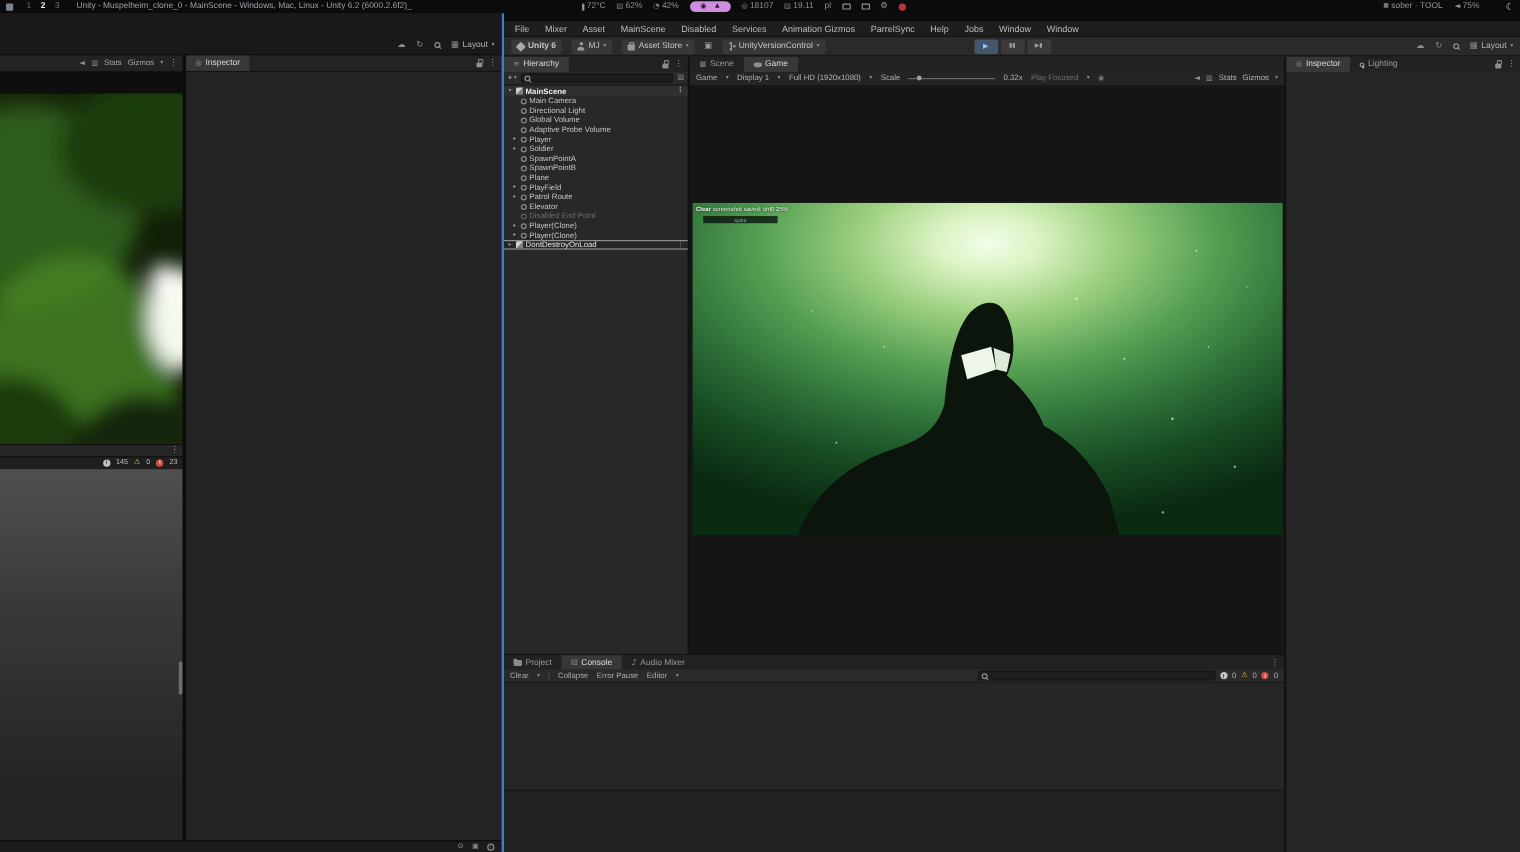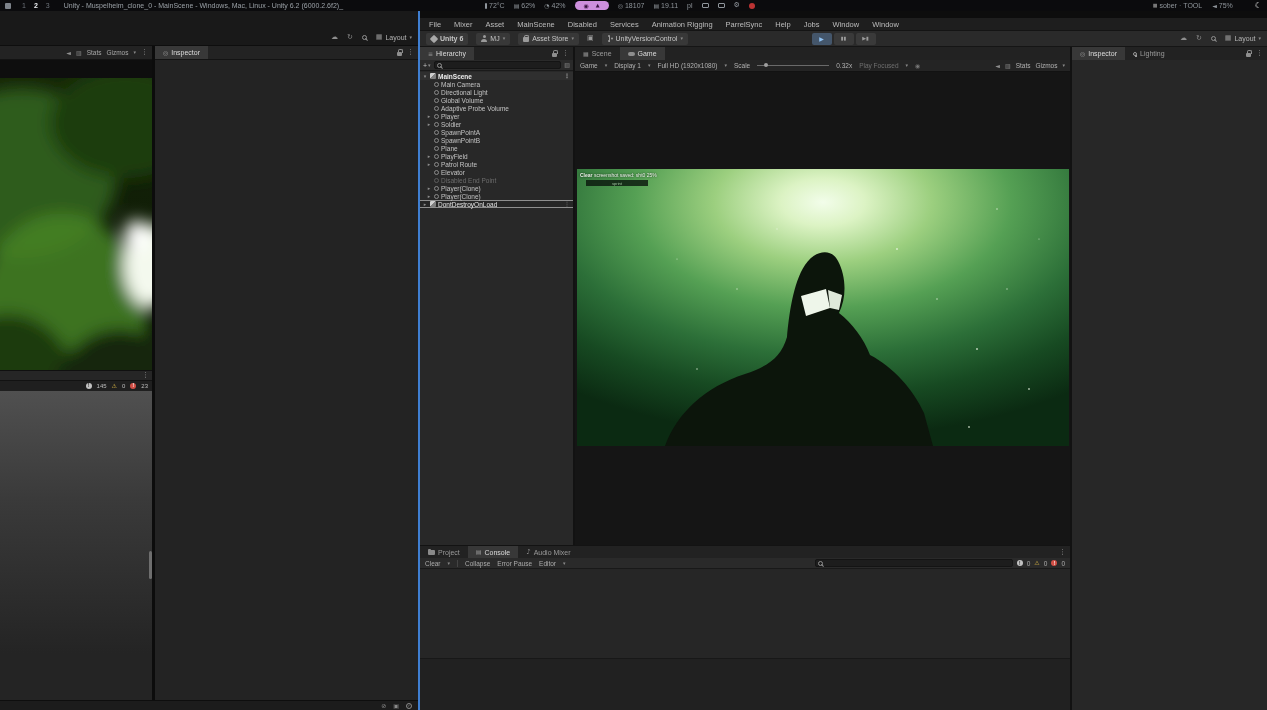--- a/index.html
+++ b/index.html
@@ -315,21 +315,21 @@
 
   <div class="mw">
     <div class="mw-strip"></div>
     <div class="menubar">
       <span>File</span>
       <span>Mixer</span>
       <span>Asset</span>
       <span>MainScene</span>
       <span>Disabled</span>
       <span>Services</span>
-      <span>Animation Rigging</span>
+      <span>Animation Gizmos</span>
       <span>ParrelSync</span>
       <span>Help</span>
       <span>Jobs</span>
       <span>Window</span>
       <span>Window</span>
     </div>
     <div class="toolbar">
       <span class="tbtn">
         <span class="udiamond"></span>
         <span style="font-weight:bold">Unity 6</span>

